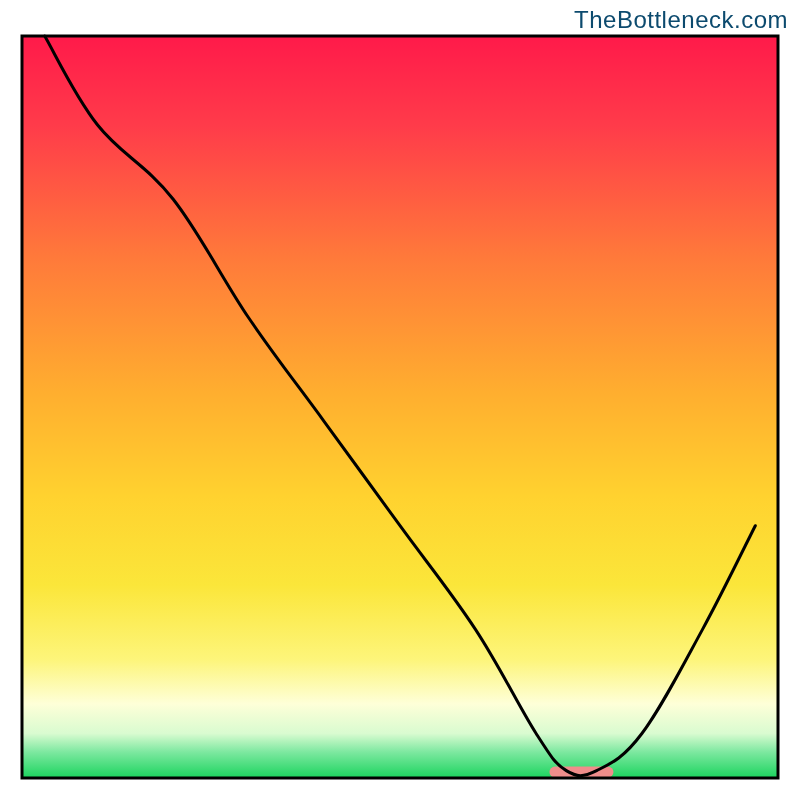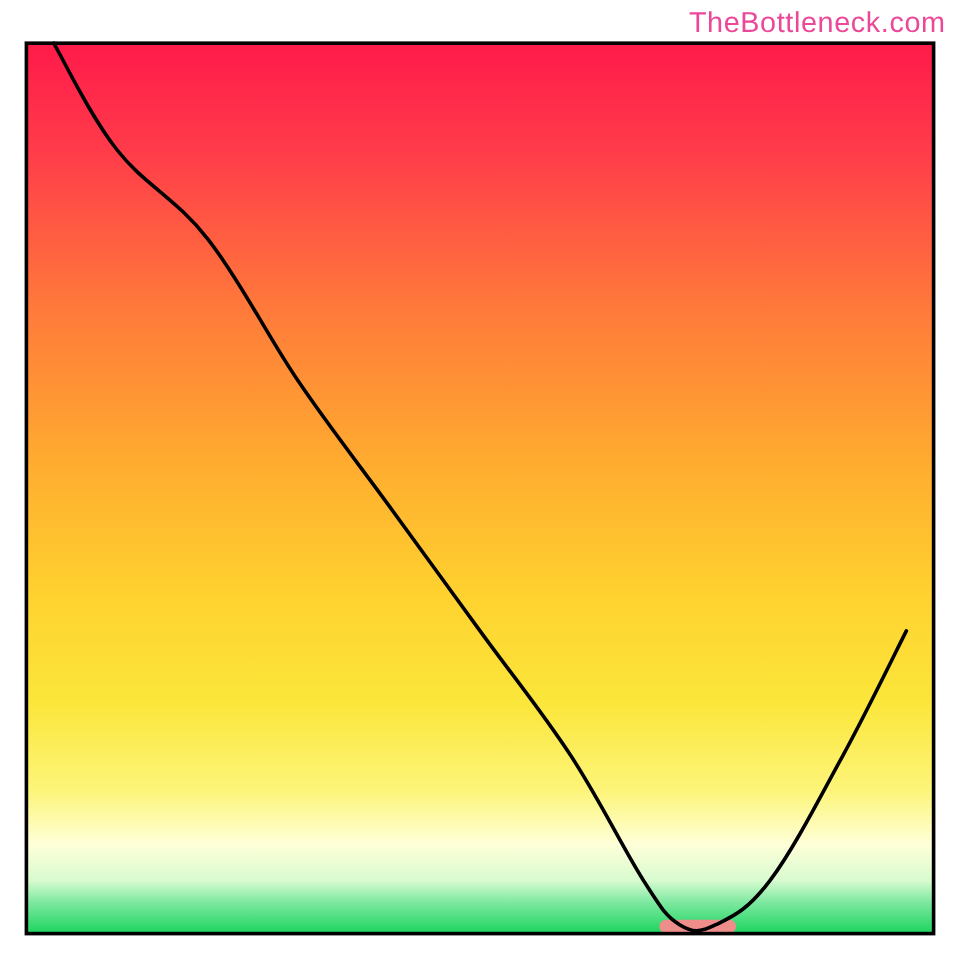--- a/index.html
+++ b/index.html
@@ -14,21 +14,21 @@
     position: relative;
     width: 800px;
     height: 800px;
   }
   .watermark {
     position: absolute;
     top: 6px;
     right: 12px;
     font-family: Arial, sans-serif;
     font-size: 24px;
-    color: #ec4899;
+    color: #0c4a6e;
     letter-spacing: 0.5px;
     z-index: 3;
   }
   svg {
     display: block;
   }
 </style>
 </head>
 <body>
 

